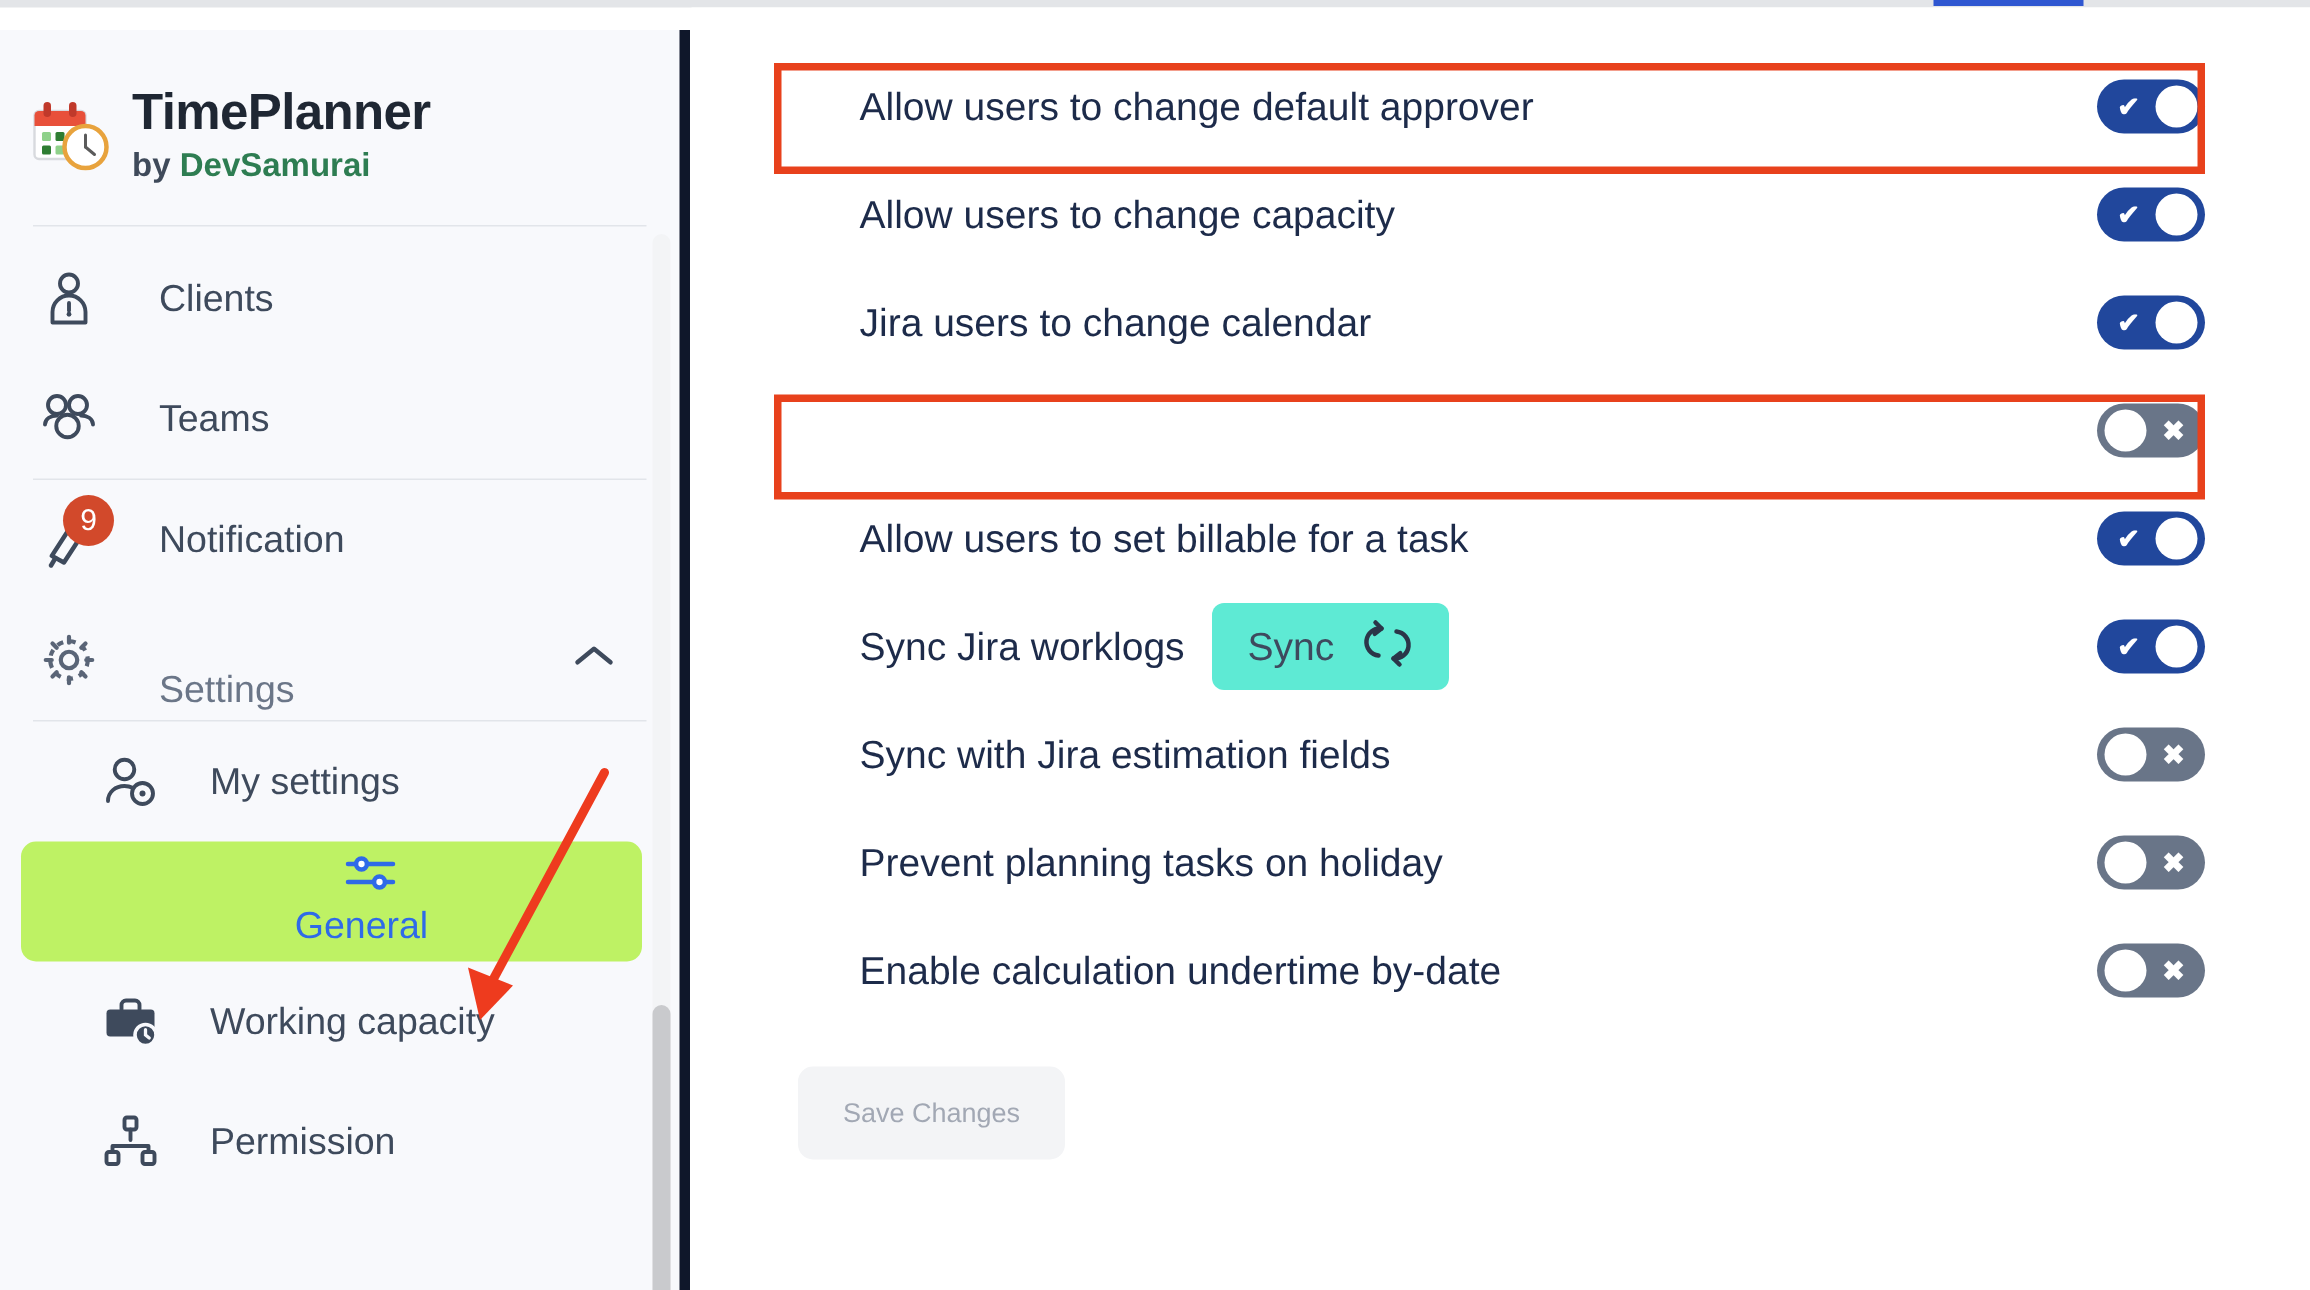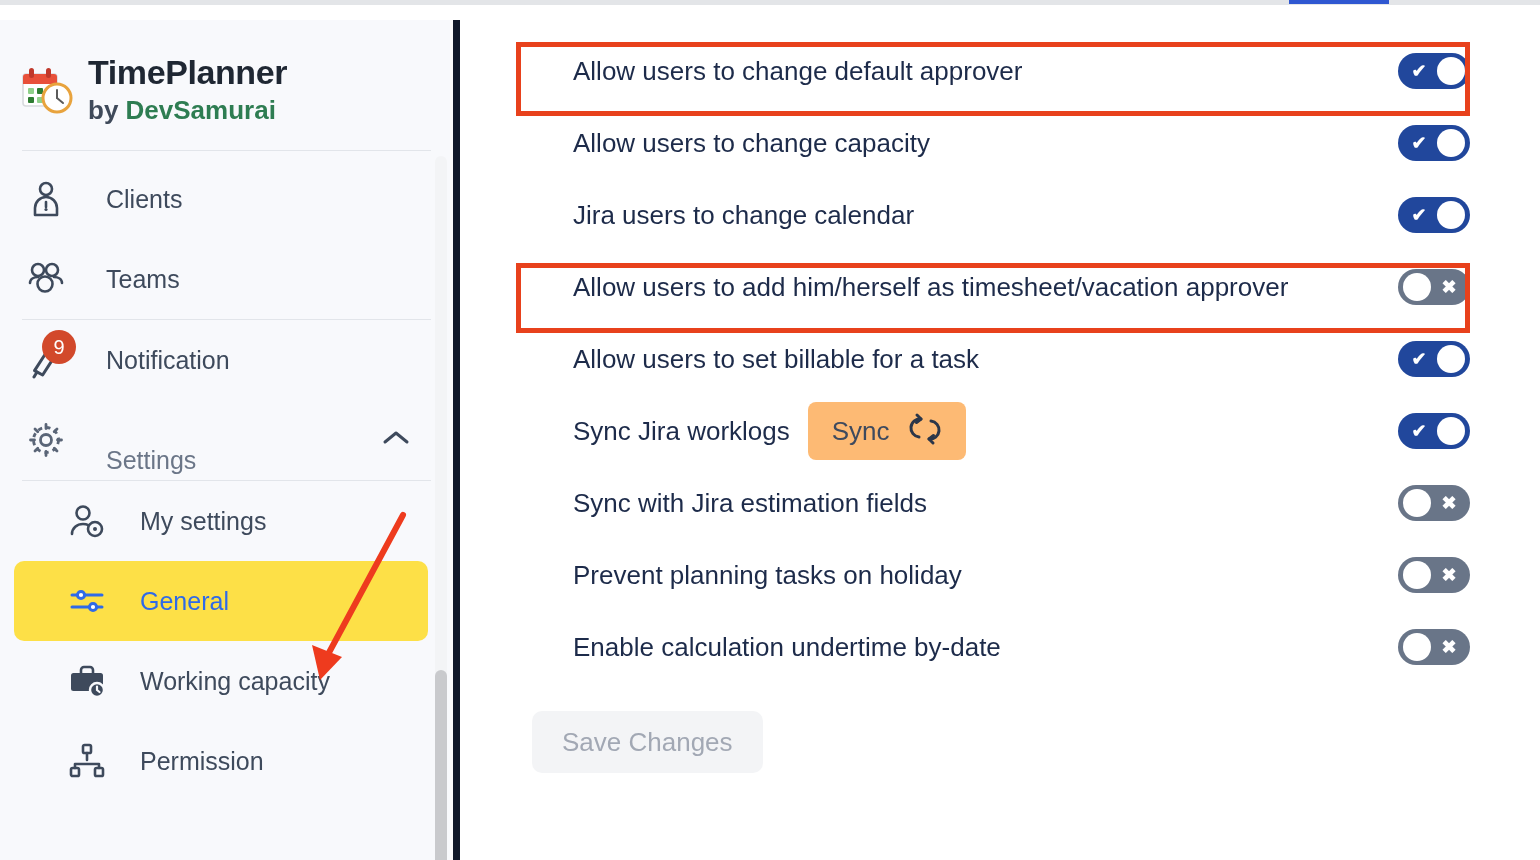--- a/index.html
+++ b/index.html
@@ -45,21 +45,21 @@
     flex: 0 0 56px;
     position: relative;
     margin-right: 14px;
   }
   .brand-text { display: flex; flex-direction: column; }
   .brand-title {
     font-size: 34px; font-weight: bold; color: #1f2733;
     letter-spacing: -0.4px; line-height: 1.08;
   }
   .brand-sub {
-    font-size: 26px; font-weight: bold; color: #3f4a5a;
+    font-size: 22px; font-weight: bold; color: #3f4a5a;
     margin-top: 4px;
   }
   .brand-sub .vendor { color: #2e7d52; }
 
   .divider {
     height: 1px; background: #e2e5ea;
     margin: 20px 22px 0 22px;
   }
   .divider.thin { margin: 0 22px; }
 
@@ -81,25 +81,26 @@
     margin-left: 36px;
     font-size: 25px;
     color: #3e4a5c;
   }
   .nav-sub .ic { width: 42px; flex: 0 0 42px; margin-left: 44px; }
   .nav-sub .lbl { margin-left: 32px; font-size: 25px; }
 
   .nav-item.muted .lbl { color: #6b7688; margin-top: 40px; }
 
   .nav-item.active {
-    background: #fde047;
+    background: #bef264;
     border-radius: 10px;
     margin: 0 18px 0 14px;
     padding-left: 8px;
     width: 414px;
+    flex-direction: column;
   }
   .nav-item.active .lbl { color: #2f6ae8; }
 
   .badge {
     position: absolute;
     top: -6px; right: -6px;
     min-width: 34px; height: 34px;
     border-radius: 17px;
     background: #d2492b;
     color: #fff;
@@ -170,40 +171,40 @@
     display: flex; align-items: center; justify-content: center;
     color: #ffffff; font-size: 18px; font-weight: bold;
     line-height: 1;
   }
   .toggle.on  .mark { left: 4px; }
   .toggle.off .mark { right: 4px; }
 
   
   .sync-btn {
     display: inline-flex; align-items: center;
-    background: #fdba74;
+    background: #5eead4;
     border-radius: 8px;
     height: 58px;
     padding: 0 24px;
     margin-left: 18px;
     cursor: pointer;
   }
   .sync-btn .t {
     font-size: 26px; color: #3e4a5e;
     margin-right: 18px;
   }
 
   
   .save-wrap { padding: 28px 0 0 71px; }
   .save-btn {
     display: inline-flex; align-items: center; justify-content: center;
     background: #f3f4f6;
     border: none; border-radius: 10px;
     height: 62px; padding: 0 30px;
-    font-size: 26px;
+    font-size: 18px;
     font-family: "Liberation Sans", sans-serif;
     color: #a2a8b4;
     cursor: default;
   }
 
   
   .ann-box {
     position: absolute;
     border: 5px solid #e8411c;
     pointer-events: none;
@@ -384,21 +385,20 @@
       <div class="row">
         <span class="row-label">Jira users to change calendar</span>
         <span class="row-spacer"></span>
         <span class="toggle on">
           <span class="mark">✔</span>
           <span class="knob"></span>
         </span>
       </div>
 
       <div class="row">
-        <span class="row-label">Allow users to add him/herself as timesheet/vacation approver</span>
         <span class="row-spacer"></span>
         <span class="toggle off">
           <span class="knob"></span>
           <span class="mark">✖</span>
         </span>
       </div>
 
       <div class="row">
         <span class="row-label">Allow users to set billable for a task</span>
         <span class="row-spacer"></span>

